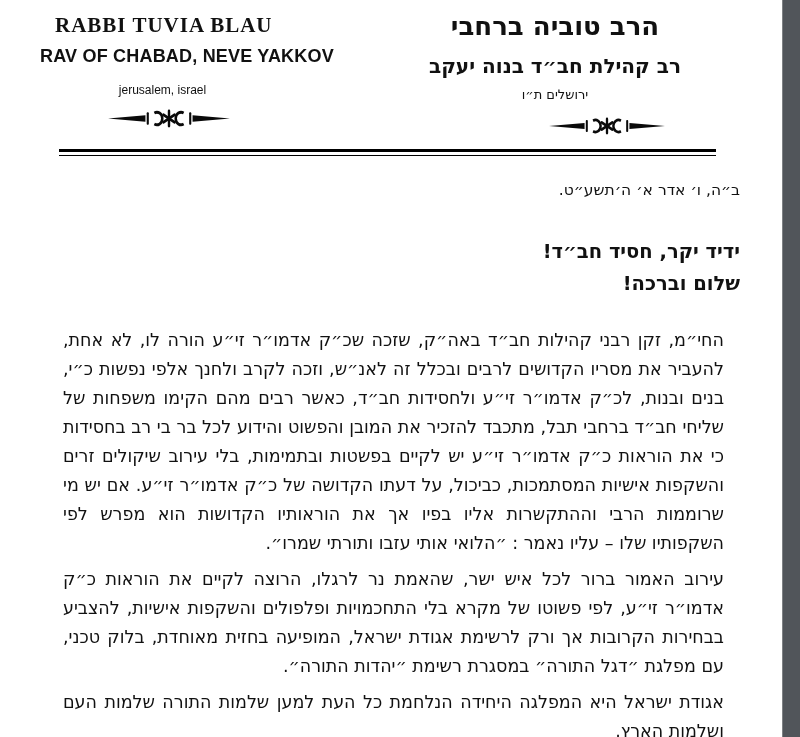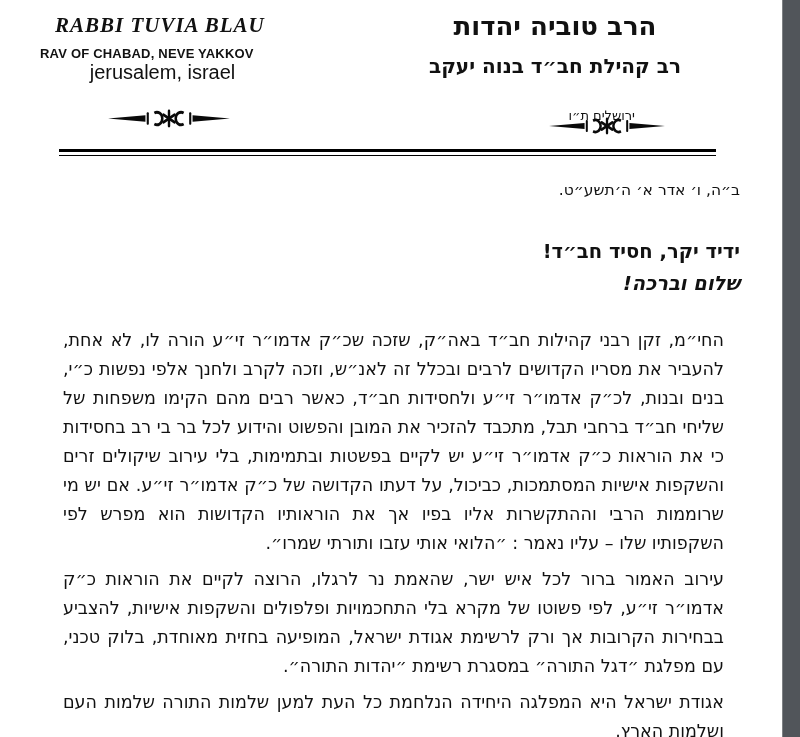--- a/index.html
+++ b/index.html
@@ -15,82 +15,82 @@
     background:#ffffff;
   }
   .desk-edge{
     position:absolute;right:0;top:0;width:17px;height:737px;
     background:#51555a;border-left:1px solid #7e8184;
   }
   
   .lh-en-name{
     position:absolute;left:55px;top:13px;width:215px;text-align:left;
     font-family:"Liberation Serif","DejaVu Serif",serif;
-    font-weight:bold;font-size:21px;letter-spacing:1px;white-space:nowrap;font-style:italic;
+    font-weight:bold;font-size:21px;letter-spacing:1px;white-space:nowrap;
   }
   .lh-en-title{
     position:absolute;left:40px;top:46px;width:245px;text-align:left;
     font-family:"Liberation Sans","DejaVu Sans",sans-serif;
-    font-weight:bold;font-size:13px;letter-spacing:.2px;white-space:nowrap;
+    font-weight:bold;font-size:18px;letter-spacing:.2px;white-space:nowrap;
   }
   .lh-en-loc{
-    position:absolute;left:55px;top:61px;width:215px;text-align:center;
+    position:absolute;left:55px;top:83px;width:215px;text-align:center;
     font-family:"Liberation Sans","DejaVu Sans",sans-serif;
-    font-size:20px;white-space:nowrap;
+    font-size:12px;white-space:nowrap;
   }
   .lh-he-name{
     position:absolute;left:430px;top:11px;width:250px;text-align:center;
     direction:rtl;font-weight:bold;font-size:26px;white-space:nowrap;
   }
   .lh-he-title{
     position:absolute;left:415px;top:54px;width:280px;text-align:center;
     direction:rtl;font-weight:bold;font-size:20px;white-space:nowrap;
   }
   .lh-he-loc{
-    position:absolute;left:475px;top:87px;width:160px;
-    direction:rtl;font-size:13px;white-space:nowrap;margin-top:21px;
+    position:absolute;left:475px;top:87px;width:160px;text-align:center;
+    direction:rtl;font-size:13px;white-space:nowrap;
   }
   .orn{position:absolute;}
   .orn-left{left:108px;top:108px;width:122px;height:21px;}
   .orn-right{left:549px;top:116px;width:116px;height:20px;}
   
   .rule-thick{position:absolute;left:59px;top:149px;width:657px;height:2.6px;background:#000;}
   .rule-thin{position:absolute;left:59px;top:155px;width:657px;height:1.4px;background:#000;}
   
   .date-line{
     position:absolute;left:63px;top:181px;width:677px;
     direction:rtl;font-size:15.5px;
   }
   .greet1{
     position:absolute;left:63px;top:240px;width:677px;
     direction:rtl;text-align:right;font-weight:bold;font-size:19.5px;
   }
   .greet2{
     position:absolute;left:63px;top:272px;width:677px;
-    direction:rtl;text-align:right;font-weight:bold;font-size:19.5px;font-style:italic;
+    direction:rtl;text-align:right;font-weight:bold;font-size:19.5px;
   }
   .body-text{
     position:absolute;left:63px;top:326px;width:677px;
     direction:rtl;font-size:17.5px;line-height:29px;
   }
   .body-text p{
     margin:0 16px 7px 0;
     text-align:justify;text-align-last:right;
   }
 </style>
 </head>
 <body>
 
 <div class="page">
 
   <div class="lh-en-name">RABBI TUVIA BLAU</div>
   <div class="lh-en-title">RAV OF CHABAD, NEVE YAKKOV</div>
   <div class="lh-en-loc">jerusalem, israel</div>
 
-  <div class="lh-he-name">הרב טוביה יהדות</div>
+  <div class="lh-he-name">הרב טוביה ברחבי</div>
   <div class="lh-he-title">רב קהילת חב״ד בנוה יעקב</div>
   <div class="lh-he-loc">ירושלים ת״ו</div>
 
   <svg class="orn orn-left" viewBox="0 0 150 22" preserveAspectRatio="none" aria-hidden="true">
     <g fill="#0a0a0a">
       <polygon points="0,11 46,7.6 46,14.4"></polygon>
       <rect x="47.6" y="4.5" width="2.6" height="13" rx="1"></rect>
       <rect x="99.8" y="4.5" width="2.6" height="13" rx="1"></rect>
       <polygon points="150,11 104,7.6 104,14.4"></polygon>
     </g>

